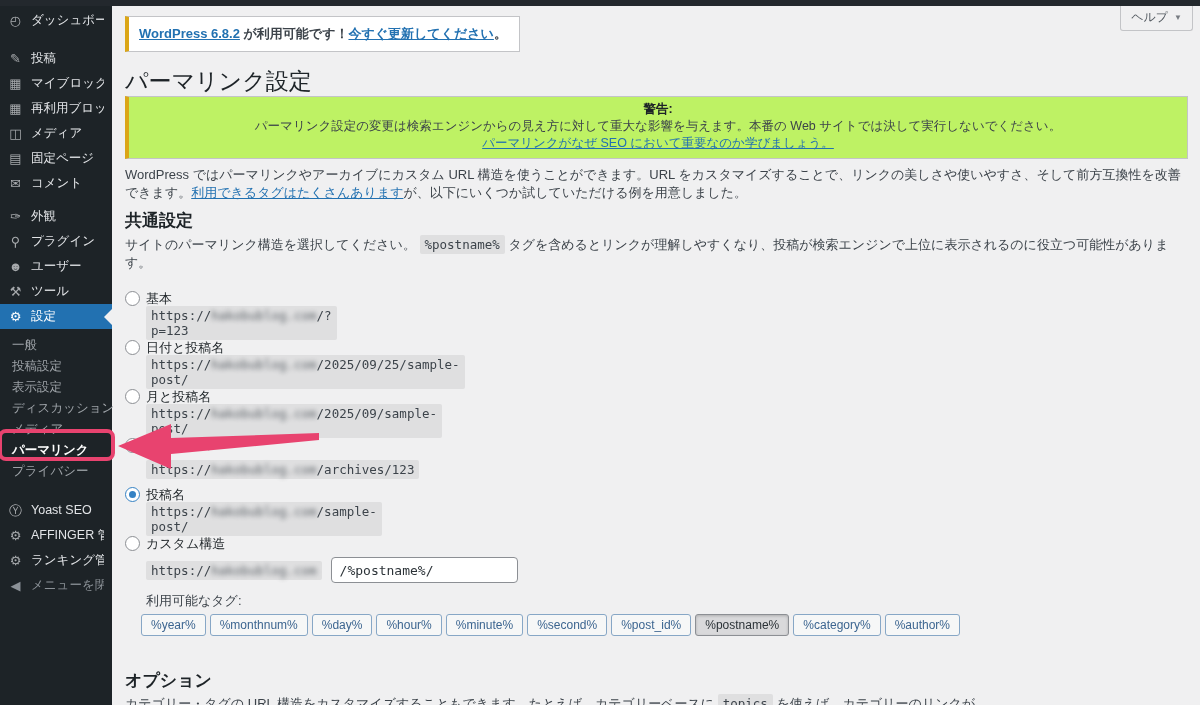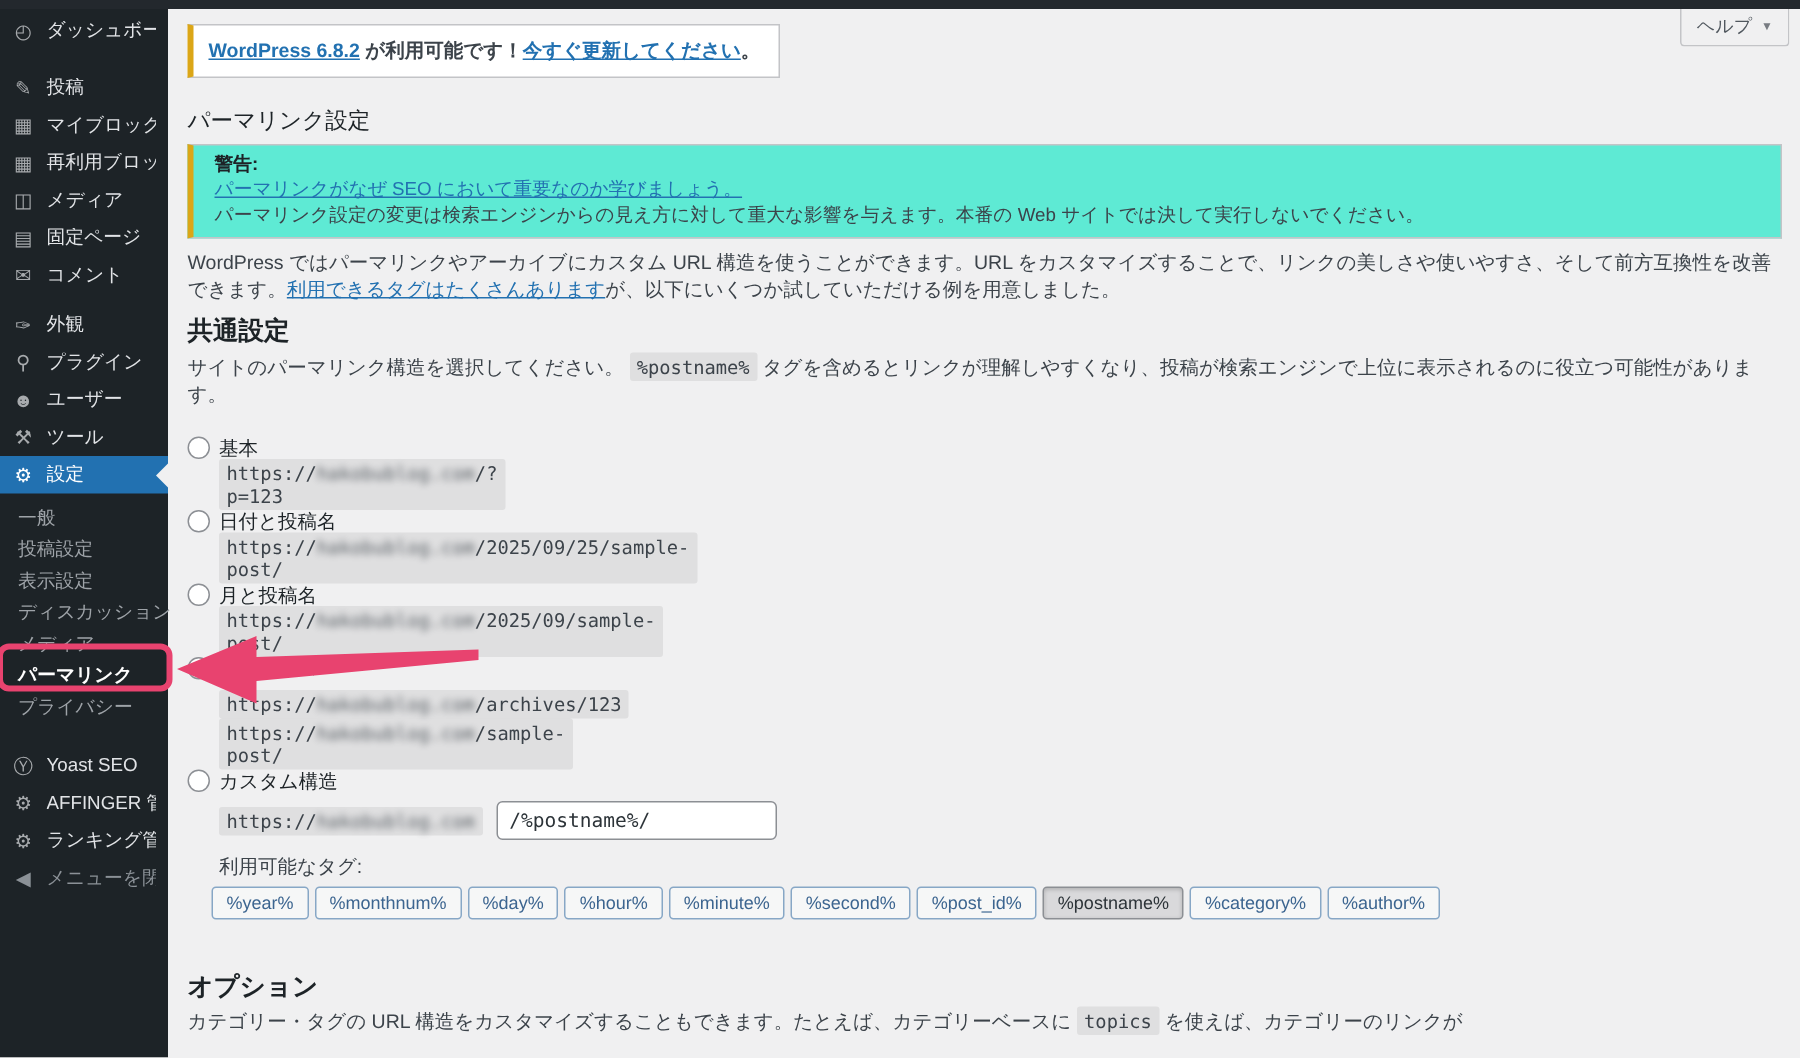--- a/index.html
+++ b/index.html
@@ -49,24 +49,24 @@
     border:4px solid #e8436f; border-radius:8px; z-index:50; pointer-events:none;
   }
   .anno-arrow { position:absolute; left:116px; top:418px; z-index:50; pointer-events:none; }
   
   .content { position:absolute; left:112px; top:0; width:1088px; height:705px; padding:16px 12px 0 13px; }
   a.link { color:#2271b1; text-decoration:underline; cursor:pointer; }
   .notice {
     display:inline-block; background:#fff; border:1px solid #c3c4c7;
     border-left:4px solid #dba617; padding:8px 12px 8px 10px; font-size:13px; color:#3c434a;font-weight:bold;
   }
-  h1.page-title { font-size:15px; font-weight:400; color:#1d2327; margin-top:14px; line-height:30px; }
+  h1.page-title { font-size:23px; font-weight:400; color:#1d2327; margin-top:14px; line-height:30px; }
   .warning {
-    background:#5eead4; border:1px solid #c3c4c7; border-left:4px solid #dba617;
-    padding:4px 14px 6px; line-height:17px; font-size:12.5px; color:#3c434a;
+    background:#bef264; border:1px solid #c3c4c7; border-left:4px solid #dba617;
+    padding:4px 14px 6px; line-height:17px; font-size:12.5px; color:#3c434a;text-align:center;
   }
   .warning .wl { font-weight:bold; color:#1d2327; }
   .intro { margin-top:7px; line-height:18px; max-width:1063px; }
   h2.sec { font-size:17px; font-weight:bold; color:#1d2327; margin-top:8px; line-height:22px; }
   h2.sec.opt { margin-top:34px; }
   .desc { margin-top:4px; line-height:18px; }
   code.inline-code, .url-code {
     font-family:"DejaVu Sans Mono","Liberation Mono",monospace;
     background:rgba(0,0,0,0.07); color:#3c434a; padding:2px 5px; font-size:12.5px; border-radius:2px;
   }
@@ -201,22 +201,22 @@
 <div class="content">
 
   <div class="notice">
     <a class="link">WordPress 6.8.2</a><span> が利用可能です！</span><a class="link">今すぐ更新してください</a><span>。</span>
   </div>
 
   <h1 class="page-title">パーマリンク設定</h1>
 
   <div class="warning">
     <div class="wl">警告:</div>
+    <div>パーマリンク設定の変更は検索エンジンからの見え方に対して重大な影響を与えます。本番の Web サイトでは決して実行しないでください。</div>
     <div><a class="link">パーマリンクがなぜ SEO において重要なのか学びましょう。</a></div>
-    <div>パーマリンク設定の変更は検索エンジンからの見え方に対して重大な影響を与えます。本番の Web サイトでは決して実行しないでください。</div>
   </div>
 
   <p class="intro">
     <span>WordPress ではパーマリンクやアーカイブにカスタム URL 構造を使うことができます。URL をカスタマイズすることで、リンクの美しさや使いやすさ、そして前方互換性を改善できます。</span><a class="link">利用できるタグはたくさんあります</a><span>が、以下にいくつか試していただける例を用意しました。</span>
   </p>
 
   <h2 class="sec">共通設定</h2>
   <p class="desc">
     <span>サイトのパーマリンク構造を選択してください。</span>
     <code class="inline-code">%postname%</code><span> タグを含めるとリンクが理解しやすくなり、投稿が検索エンジンで上位に表示されるのに役立つ可能性があります。</span>
@@ -250,20 +250,24 @@
       </div>
 
       <div class="opt-label-line">
         <span class="radio"></span>
         <span class="opt-label">数字ベース</span>
       </div>
       <div class="url-line">
         <span class="url-code"><span>https://</span><span class="blur">hakobublog.com</span><span>/archives/123</span></span>
       </div>
 
+      <div class="opt-label-line">
+        <span class="radio checked"></span>
+        <span class="opt-label">投稿名</span>
+      </div>
       <div class="url-line">
         <span class="url-code"><span>https://</span><span class="blur">hakobublog.com</span><span>/sample-post/</span></span>
       </div>
 
       <div class="opt-label-line">
         <span class="radio"></span>
         <span class="opt-label">カスタム構造</span>
       </div>
       <div class="custom-row">
         <span class="url-code"><span>https://</span><span class="blur">hakobublog.com</span></span>

